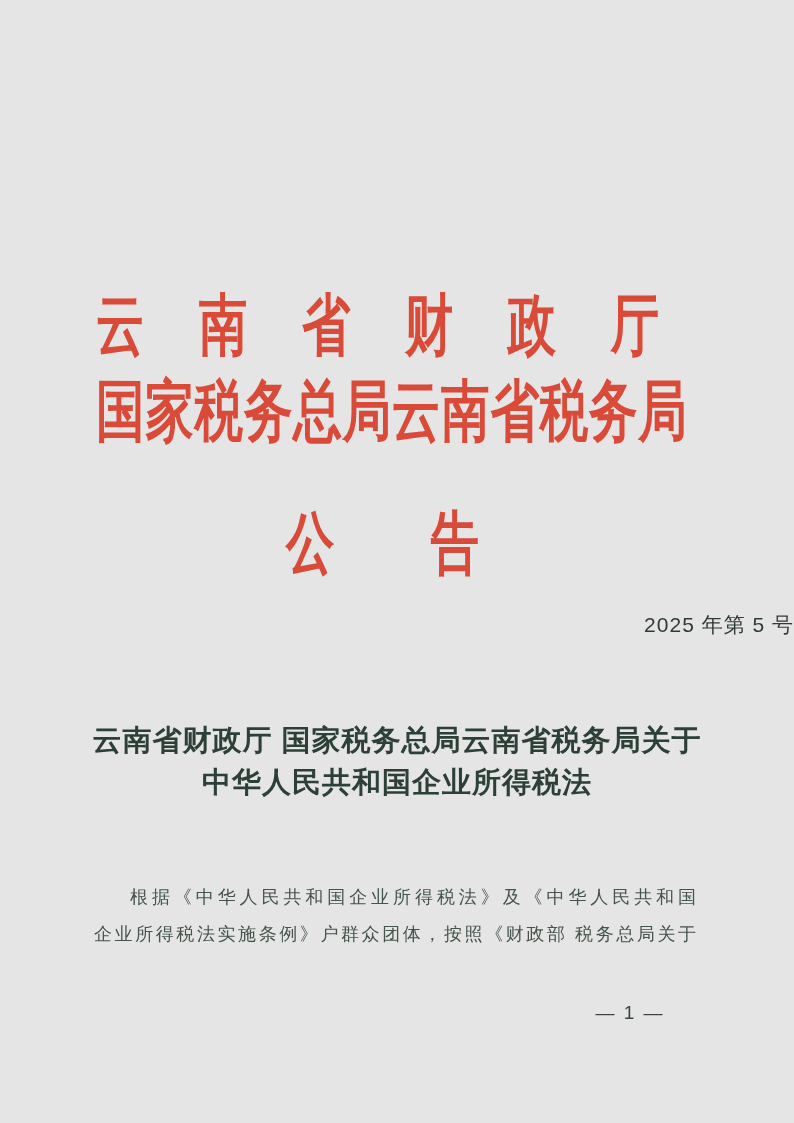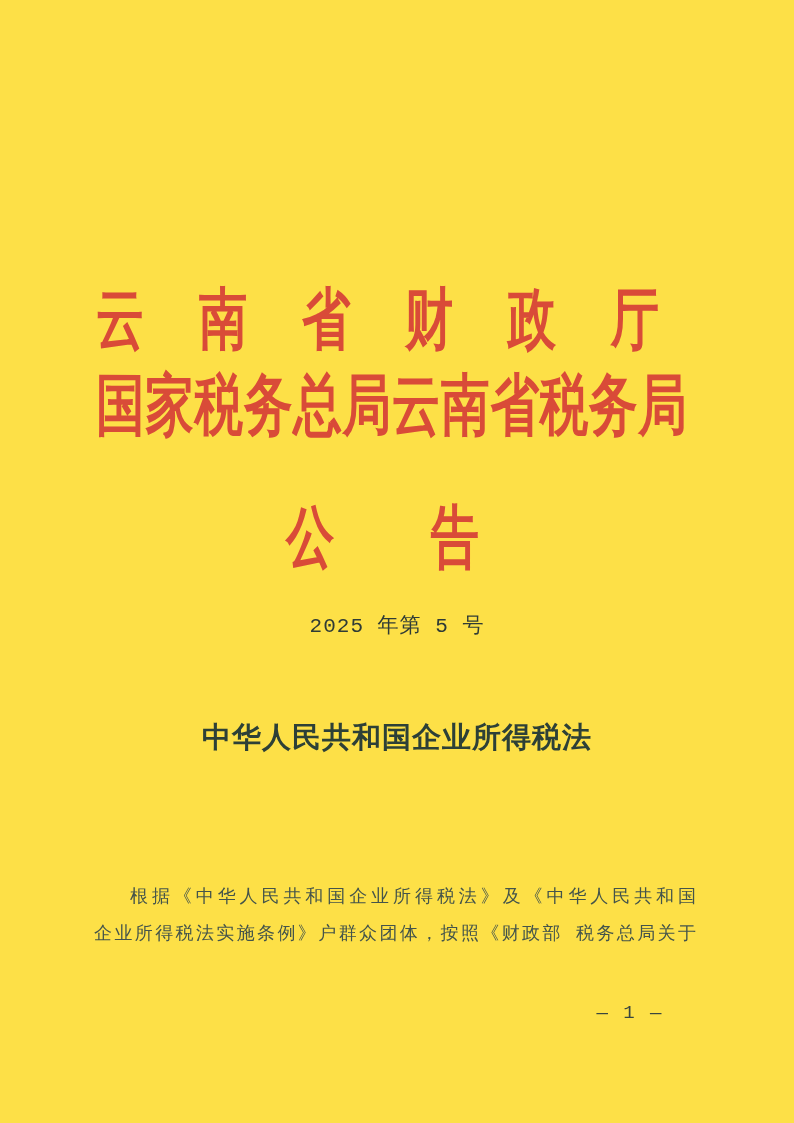--- a/index.html
+++ b/index.html
@@ -4,23 +4,23 @@
 <style>
   html, body {
     margin: 0;
     padding: 0;
     background: #ffffff;
   }
   .page {
     position: relative;
     width: 794px;
     height: 1123px;
-    background: #fde047;
+    background: #e5e5e5;
     overflow: hidden;
-    font-family: Liberation Mono, monospace;
+    font-family: Liberation Sans, sans-serif;
   }
 
   
   .agency-line-1 {
     position: absolute;
     top: 288px;
     left: 96px;
     font-size: 67px;
     line-height: 1.1;
     font-weight: 700;
@@ -55,21 +55,21 @@
     transform: scaleX(0.72);
     transform-origin: 0 0;
   }
 
   
   .issue-number {
     position: absolute;
     top: 611px;
     left: 0;
     width: 794px;
-    text-align: center;
+    text-align: right;
     font-size: 21px;
     letter-spacing: 1px;
     color: #2f3b36;
   }
 
   
   .doc-title {
     position: absolute;
     top: 719px;
     left: 0;
@@ -119,20 +119,21 @@
 
   <div class="agency-line-1">云南省财政厅</div>
 
   <div class="agency-line-2">国家税务总局云南省税务局</div>
 
   <div class="notice-type">公　　告</div>
 
   <div class="issue-number">2025 年第 5 号</div>
 
   <div class="doc-title">
+    <div>云南省财政厅 国家税务总局云南省税务局关于</div>
     <div>中华人民共和国企业所得税法</div>
   </div>
 
   <div class="body-text">
     <div class="body-line">根据《中华人民共和国企业所得税法》及《中华人民共和国</div>
     <div class="body-line">企业所得税法实施条例》户群众团体，按照《财政部 税务总局关于</div>
   </div>
 
   <div class="page-number">— 1 —</div>
 

